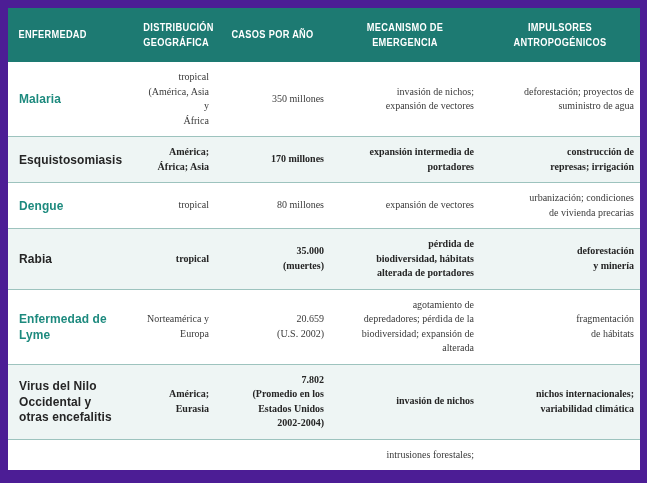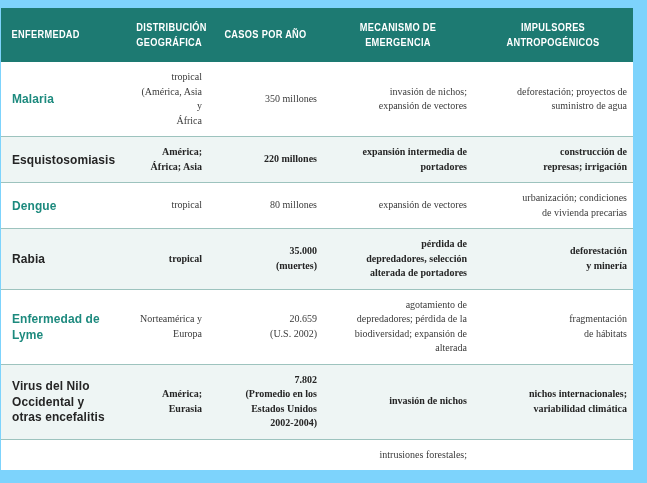--- a/index.html
+++ b/index.html
@@ -13,22 +13,22 @@
     background: #ffffff;
     font-family: "Liberation Serif", "DejaVu Serif", serif;
     overflow: hidden;
   }
 
   .table-wrap {
     position: relative;
     width: 647px;
     height: 483px;
     box-sizing: border-box;
-    padding: 8px 7px 0 1px;
-    background: #7dd3fc;
+    padding: 8px 7px 0 8px;
+    background: #4c1d95;
   }
 
   table.disease-table {
     width: 632px;
     border-collapse: collapse;
     table-layout: fixed;
   }
 
   
   thead tr.header-row {
@@ -129,36 +129,36 @@
         <tr class="row-plain">
           <td class="disease-name"><span class="cell-lines"><span>Malaria</span></span></td>
           <td><span class="cell-lines"><span>tropical</span><span>(América, Asia y</span><span>África</span></span></td>
           <td><span class="cell-lines"><span>350 millones</span></span></td>
           <td><span class="cell-lines"><span>invasión de nichos;</span><span>expansión de vectores</span></span></td>
           <td><span class="cell-lines"><span>deforestación; proyectos de</span><span>suministro de agua</span></span></td>
         </tr>
         <tr class="row-shaded">
           <td class="disease-name"><span class="cell-lines"><span>Esquistosomiasis</span></span></td>
           <td><span class="cell-lines"><span>América;</span><span>África; Asia</span></span></td>
-          <td><span class="cell-lines"><span>220 millones</span></span></td>
+          <td><span class="cell-lines"><span>170 millones</span></span></td>
           <td><span class="cell-lines"><span>expansión intermedia de</span><span>portadores</span></span></td>
           <td><span class="cell-lines"><span>construcción de</span><span>represas; irrigación</span></span></td>
         </tr>
         <tr class="row-plain">
           <td class="disease-name"><span class="cell-lines"><span>Dengue</span></span></td>
           <td><span class="cell-lines"><span>tropical</span></span></td>
           <td><span class="cell-lines"><span>80 millones</span></span></td>
           <td><span class="cell-lines"><span>expansión de vectores</span></span></td>
           <td><span class="cell-lines"><span>urbanización; condiciones</span><span>de vivienda precarias</span></span></td>
         </tr>
         <tr class="row-shaded">
           <td class="disease-name"><span class="cell-lines"><span>Rabia</span></span></td>
           <td><span class="cell-lines"><span>tropical</span></span></td>
           <td><span class="cell-lines"><span>35.000</span><span>(muertes)</span></span></td>
-          <td><span class="cell-lines"><span>pérdida de</span><span>depredadores, selección</span><span>alterada de portadores</span></span></td>
+          <td><span class="cell-lines"><span>pérdida de</span><span>biodiversidad, hábitats</span><span>alterada de portadores</span></span></td>
           <td><span class="cell-lines"><span>deforestación</span><span>y minería</span></span></td>
         </tr>
         <tr class="row-plain">
           <td class="disease-name"><span class="cell-lines"><span>Enfermedad de Lyme</span></span></td>
           <td><span class="cell-lines"><span>Norteamérica y</span><span>Europa</span></span></td>
           <td><span class="cell-lines"><span>20.659</span><span>(U.S. 2002)</span></span></td>
           <td><span class="cell-lines"><span>agotamiento de</span><span>depredadores; pérdida de la</span><span>biodiversidad; expansión de</span><span>alterada</span></span></td>
           <td><span class="cell-lines"><span>fragmentación</span><span>de hábitats</span></span></td>
         </tr>
         <tr class="row-shaded">

